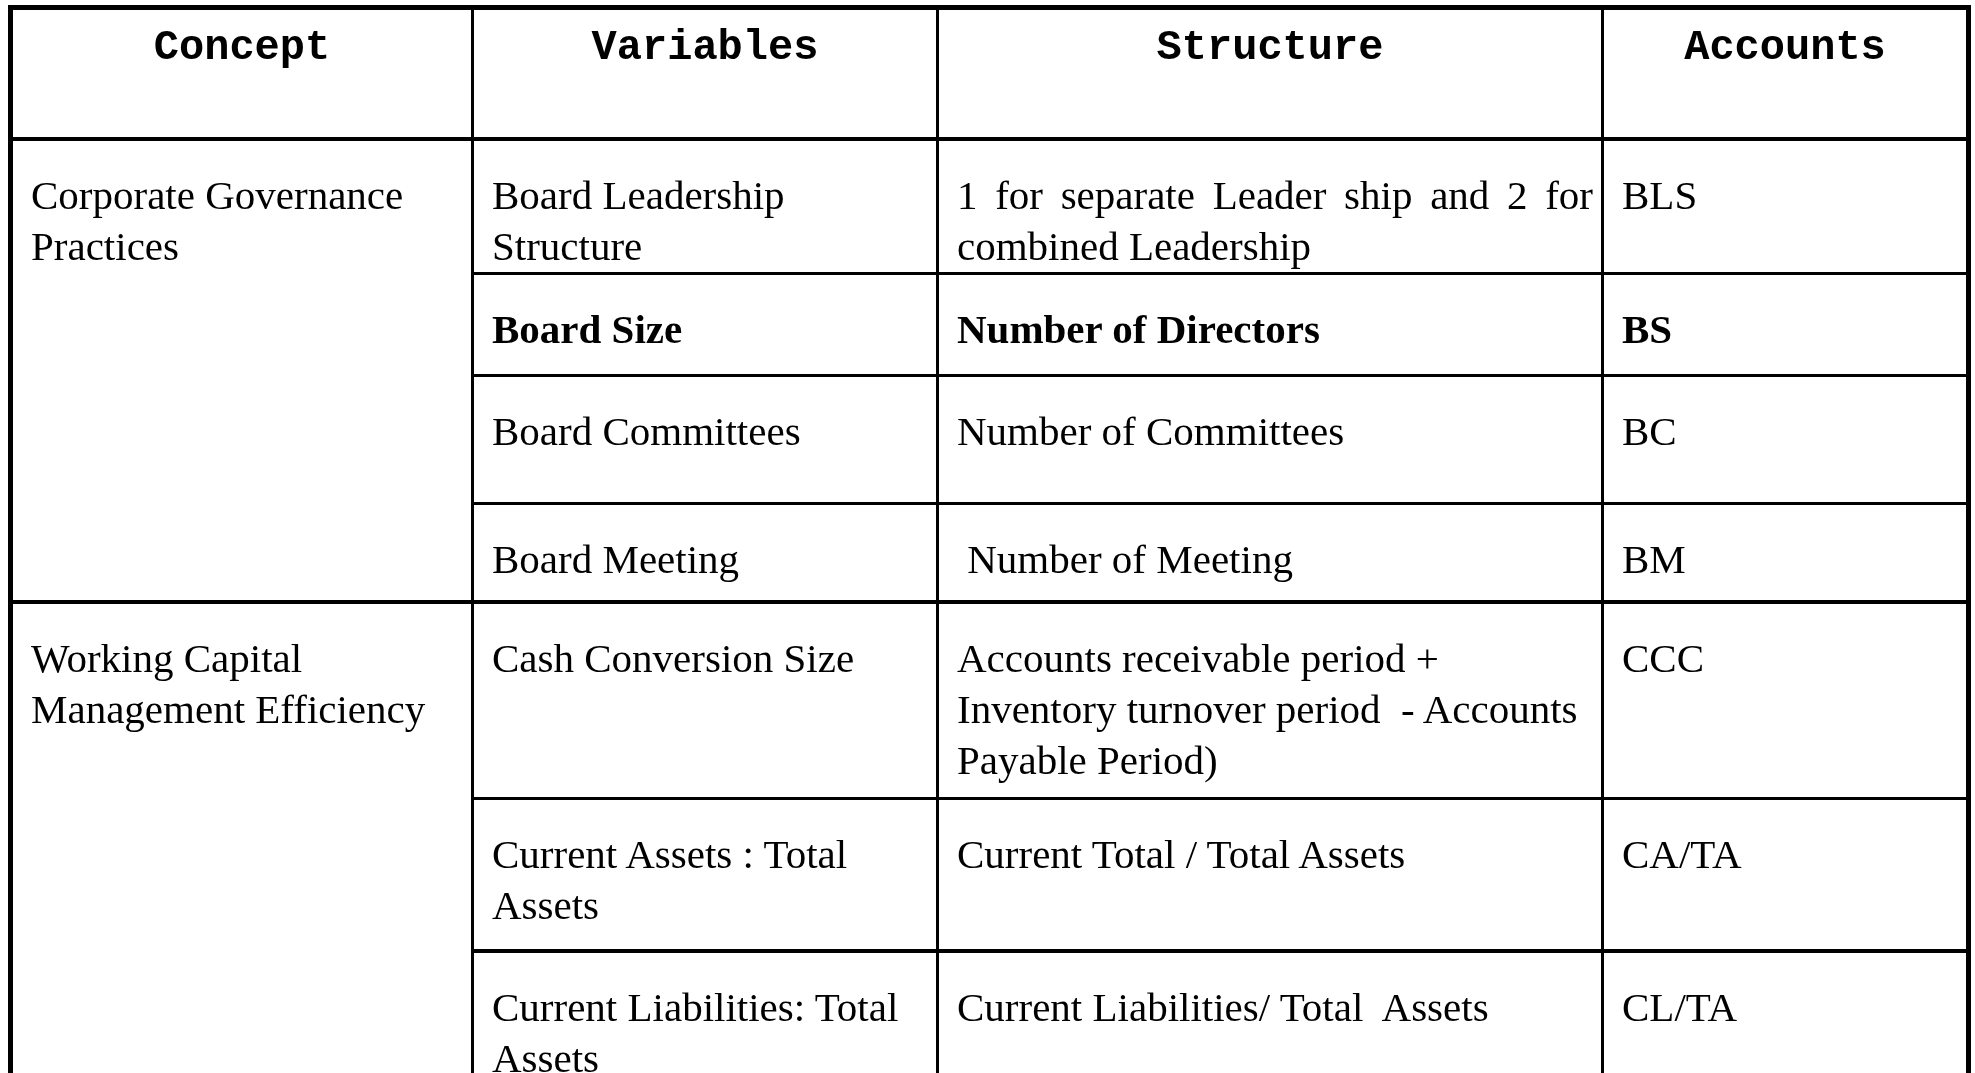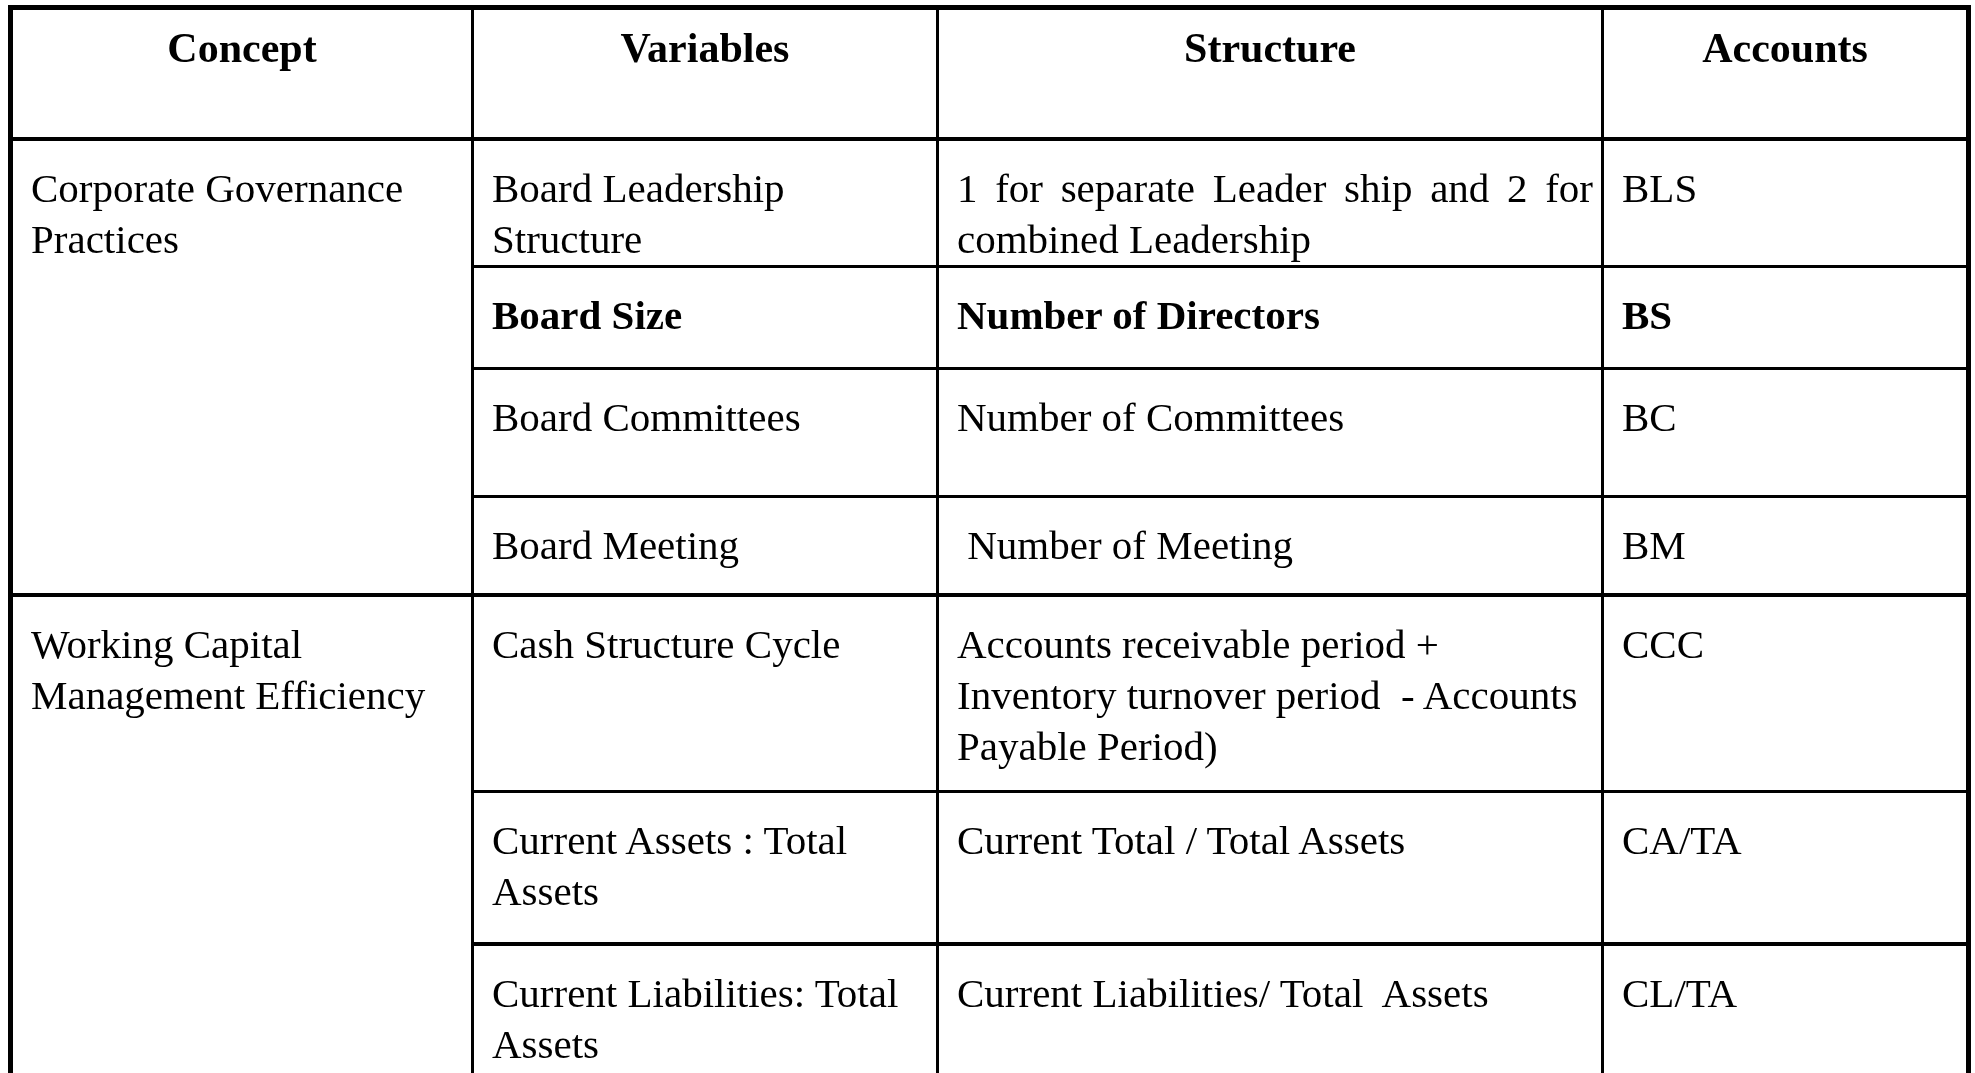--- a/index.html
+++ b/index.html
@@ -27,31 +27,32 @@
     border-collapse: collapse;
     table-layout: fixed;
     background: #fff;
     border: 5px solid #000;
   }
   th, td {
     border: 3px solid #000;
     vertical-align: top;
     font-size: 41px;
     line-height: 1.25;
-    padding: 22px 10px 0 18px;
+    padding: 29px 10px 0 18px;
     white-space: pre-wrap;
     overflow: hidden;
   }
   th {
     font-weight: bold;
     font-size: 42px;
     text-align: center;
     padding: 12px 6px 0 6px;
     border-bottom: 4px solid #000;
     white-space: normal;
+    font-family: Liberation Mono, monospace;
   }
   td.measure { padding-right: 8px; margin-top: 28px; }
   td.justify { text-align: justify; white-space: normal; }
   tr.group-start > td { border-top: 4px solid #000; }
   tr.thick-top > td { border-top: 4px solid #000; }
   
   tr.rh-header { height: 131px; }
   tr.rh-1 { height: 109px; }
   tr.rh-2 { height: 102px; font-weight: bold; }
   tr.rh-3 { height: 128px; }
@@ -96,21 +97,21 @@
         <td class="measure">Number of Committees</td>
         <td>BC</td>
       </tr>
       <tr class="rh-4">
         <td>Board Meeting</td>
         <td class="measure"> Number of Meeting</td>
         <td>BM</td>
       </tr>
       <tr class="rh-5 group-start">
         <td rowspan="3">Working Capital Management Efficiency</td>
-        <td>Cash Structure Cycle</td>
+        <td>Cash Conversion Size</td>
         <td class="measure">Accounts receivable period + Inventory turnover period  - Accounts Payable Period)</td>
         <td>CCC</td>
       </tr>
       <tr class="rh-6">
         <td>Current Assets : Total Assets</td>
         <td class="measure">Current Total / Total Assets</td>
         <td>CA/TA</td>
       </tr>
       <tr class="rh-7 thick-top">
         <td>Current Liabilities: Total Assets</td>

